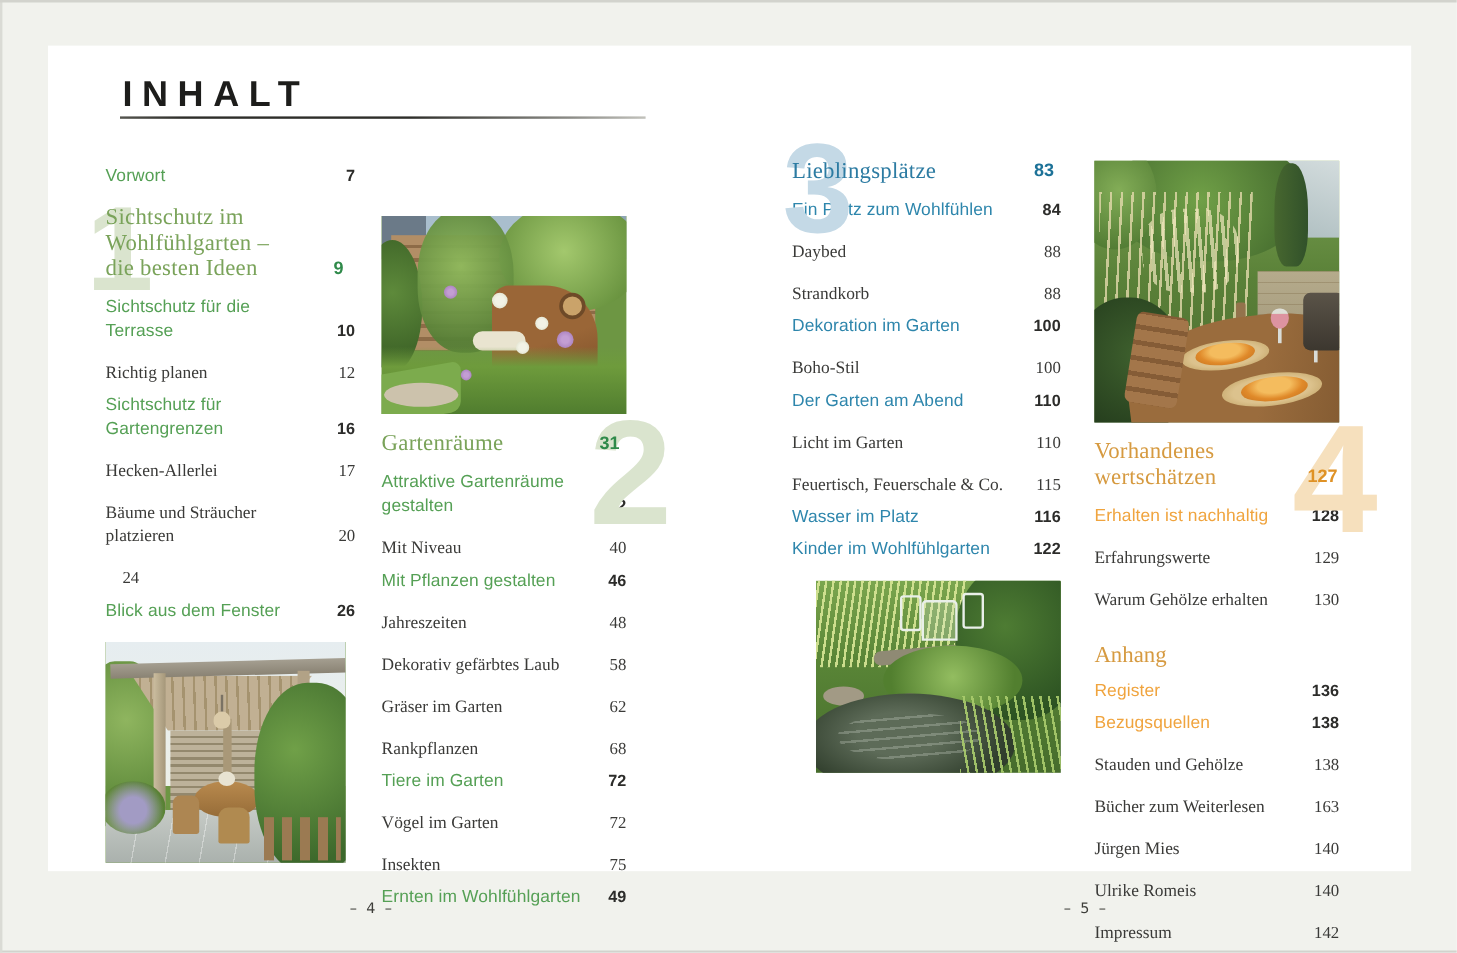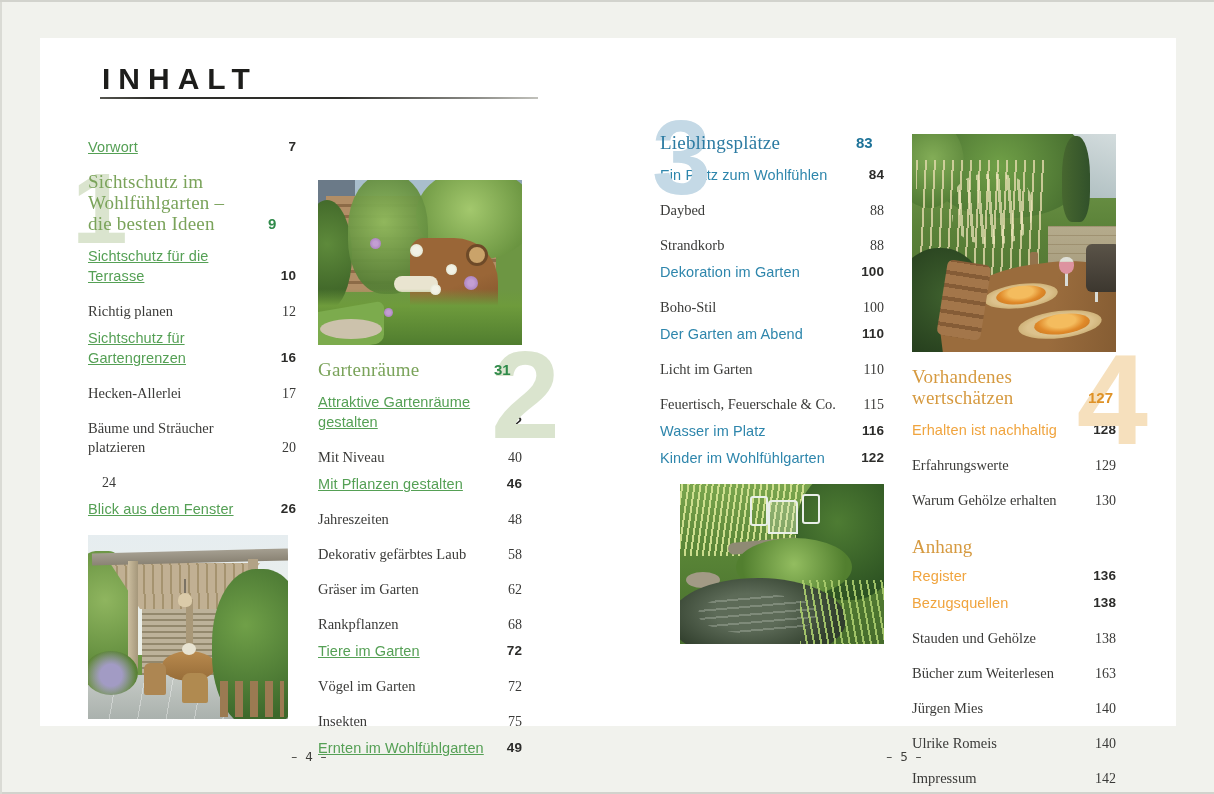--- a/index.html
+++ b/index.html
@@ -21,29 +21,29 @@
   #col3{left:620px;top:80px;width:224px;}
   #col4{left:872px;top:96px;width:204px;}
 
   
   .row{display:flex;justify-content:space-between;align-items:flex-end;}
   .row .num{flex:none;min-width:28px;text-align:right;}
   .row.body{font:400 14.5px/19px "Liberation Serif",serif;color:var(--text_body,#3a3a38);margin-top:16px;}
   .row.body .num{font-size:14px;}
   .row.subhead{font:400 14.5px/20px "Liberation Sans",sans-serif;margin-top:7px;letter-spacing:.1px;}
   .row.subhead .num{font:700 13.5px/20px "Liberation Sans",sans-serif;color:var(--text_number_bold,#2c2c2a);}
-  .row.subhead.theme-green .label{color:var(--green-subhead,#55a055);text-decoration:underline;}
+  .row.subhead.theme-green .label{color:var(--green-subhead,#55a055);}
   .row.subhead.theme-blue  .label{color:var(--blue-subhead,#2e86ac);}
   .row.subhead.theme-orange .label{color:var(--orange-subhead,#f0a43e);}
 
   
   .chapter{position:relative;margin-top:14px;margin-bottom:5px;}
   .ch-row{position:relative;z-index:1;display:flex;align-items:flex-end;justify-content:space-between;}
   .ch-title{font:400 19px/21px "Liberation Serif",serif;letter-spacing:.2px;}
-  .ch-page{font:700 15px/21px "Liberation Sans",sans-serif;min-width:28px;text-align:left;}
+  .ch-page{font:700 15px/21px "Liberation Sans",sans-serif;min-width:28px;text-align:center;}
   .theme-green  .ch-title{color:var(--green-heading,#7aa35a);}
   .theme-blue   .ch-title{color:var(--blue-heading,#2c7ba2);}
   .theme-orange .ch-title{color:var(--orange-heading,#d69a40);}
   .theme-green  .ch-page{color:var(--green-page_number,#2f8a4a);}
   .theme-blue   .ch-page{color:var(--blue-page_number,#1d7298);}
   .theme-orange .ch-page{color:var(--orange-page_number,#df9226);}
   .numeral{position:absolute;z-index:0;font-weight:700;line-height:.78;font-family:"Liberation Sans",sans-serif;}
   .theme-green  .numeral{color:var(--green-watermark,#dae4ce);}
   .theme-blue   .numeral{color:var(--blue-watermark,#c4d9e6);}
   .theme-orange .numeral{color:var(--orange-watermark,#f6e0bd);}

